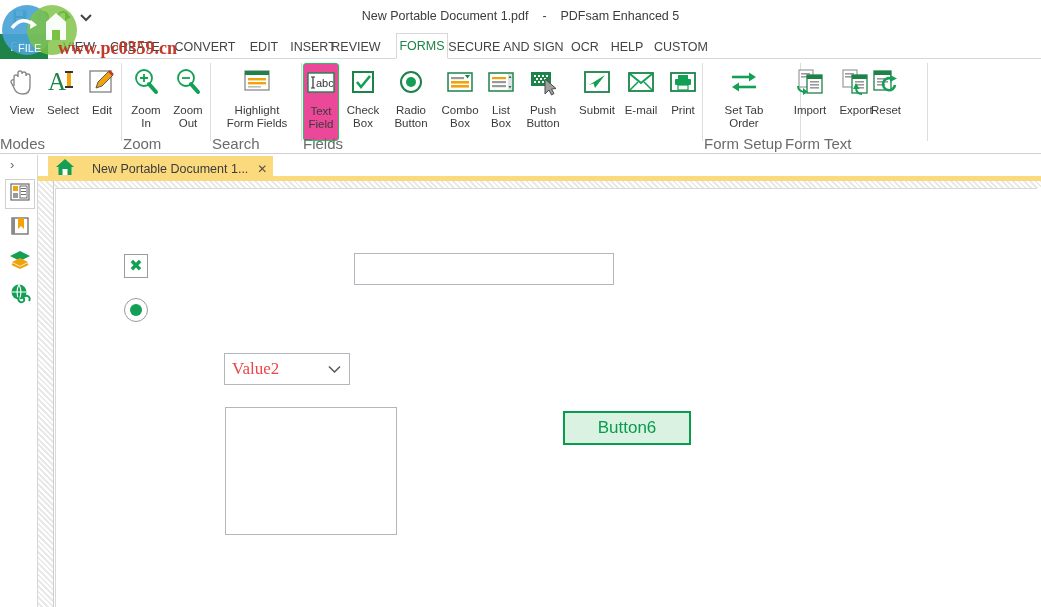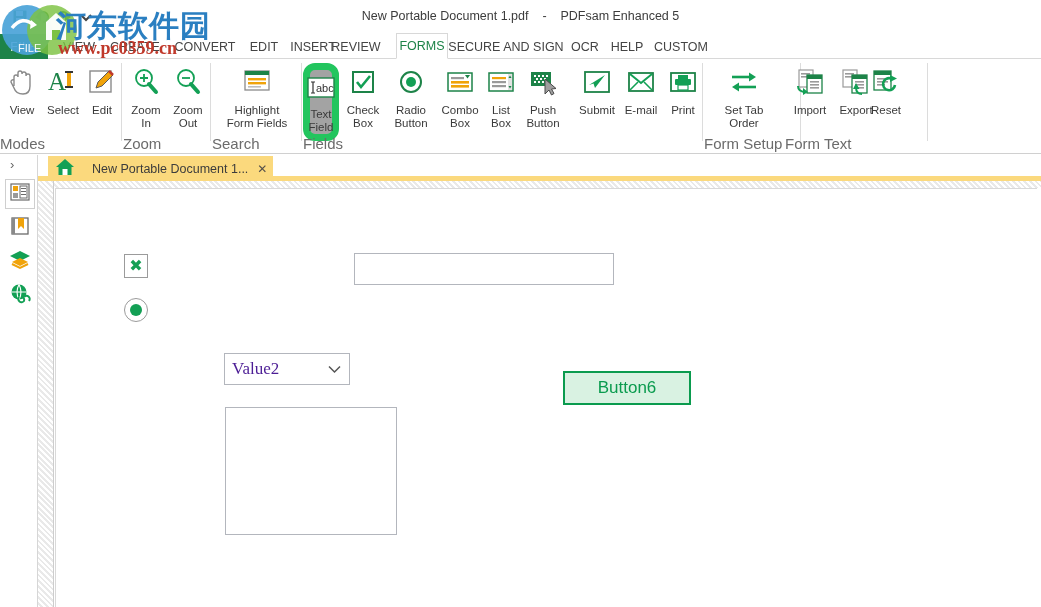--- a/index.html
+++ b/index.html
@@ -89,23 +89,23 @@
   }
   .rbtn .ico {
     height: 38px; display: flex; align-items: center; justify-content: center;
     margin-bottom: 3px;
   }
   .rbtn .lbl {
     font-size: 11.5px; color: #3a3a3a; text-align: center;
     line-height: 13px; white-space: pre-line;
   }
   .rbtn.selected {
-    background: #a3a3a3;
-    border: 7px solid #22c55e;
-    border-radius: 12px;
+    background: #ec4899;
+    border: 1px solid #22c55e;
+    border-radius: 3px;
   }
 
   
   .doctabbar {
     position: absolute; left: 38px; top: 155px; width: 1003px; height: 26px;
     background: #ffffff;
   }
   .doctabbar .amber-rail {
     position: absolute; left: 0; bottom: 0; width: 1003px; height: 5px;
     background: #fbd97d;
@@ -190,31 +190,31 @@
   .f-text {
     width: 260px; height: 32px;
     border: 1px solid #b3b6bd; background: #ffffff;
   }
   .f-combo {
     width: 126px; height: 32px;
     border: 1px solid #b3b6bd; background: #ffffff;
     display: flex; align-items: center; justify-content: space-between;
     padding: 0 8px 0 7px;
     font-family: "Liberation Serif", serif;
-    font-size: 17px; color: #4c1d95;
+    font-size: 17px; color: #ef4444;
   }
   .f-list {
     width: 172px; height: 128px;
     border: 1px solid #b3b6bd; background: #ffffff;
   }
   .f-push {
     width: 128px; height: 34px;
     border: 2px solid #0a9b4e; background: #d9f2e2;
     display: flex; align-items: center; justify-content: center;
-    font-size: 17px; color: #0a9b4e;
+    font-size: 17px; color: #0a9b4e; margin-top: 40px;
   }
 
   
   .watermark {
     position: absolute; left: 0; top: 0; width: 215px; height: 62px;
     pointer-events: none;
   }
   .wm-cn {
     position: absolute; left: 56px; top: 6px;
     font-family: "Liberation Serif", serif;
@@ -665,17 +665,16 @@
   <div class="watermark">
     <svg width="215" height="62" viewBox="0 0 215 62">
       <circle cx="27" cy="30" r="25" fill="#4aa3d8" opacity="0.92"></circle>
       <circle cx="52" cy="30" r="25" fill="#7cc242" opacity="0.82"></circle>
       <path d="M12 28 q10 -13 22 -3" stroke="#fff" stroke-width="3.5" fill="none"></path>
       <path d="M31 20 L37 25 L30 29 Z" fill="#fff"></path>
       <path d="M46 40 L46 22 L56 13 L66 22 L66 40 Z" fill="#fff" opacity="0.95"></path>
       <rect x="52" y="30" width="8" height="10" fill="#7cc242"></rect>
       <text x="18" y="52" font-family="Liberation Sans, sans-serif" font-size="11" fill="#ffffff" opacity="0.95">FILE</text>
     </svg>
-    <div class="wm-cn">河东软件园</div>
     <div class="wm-url">www.pc0359.cn</div>
   </div>
 
 </div>
 
 </body></html>

